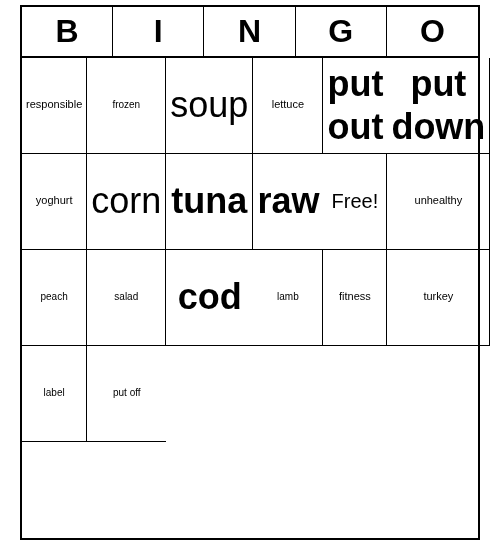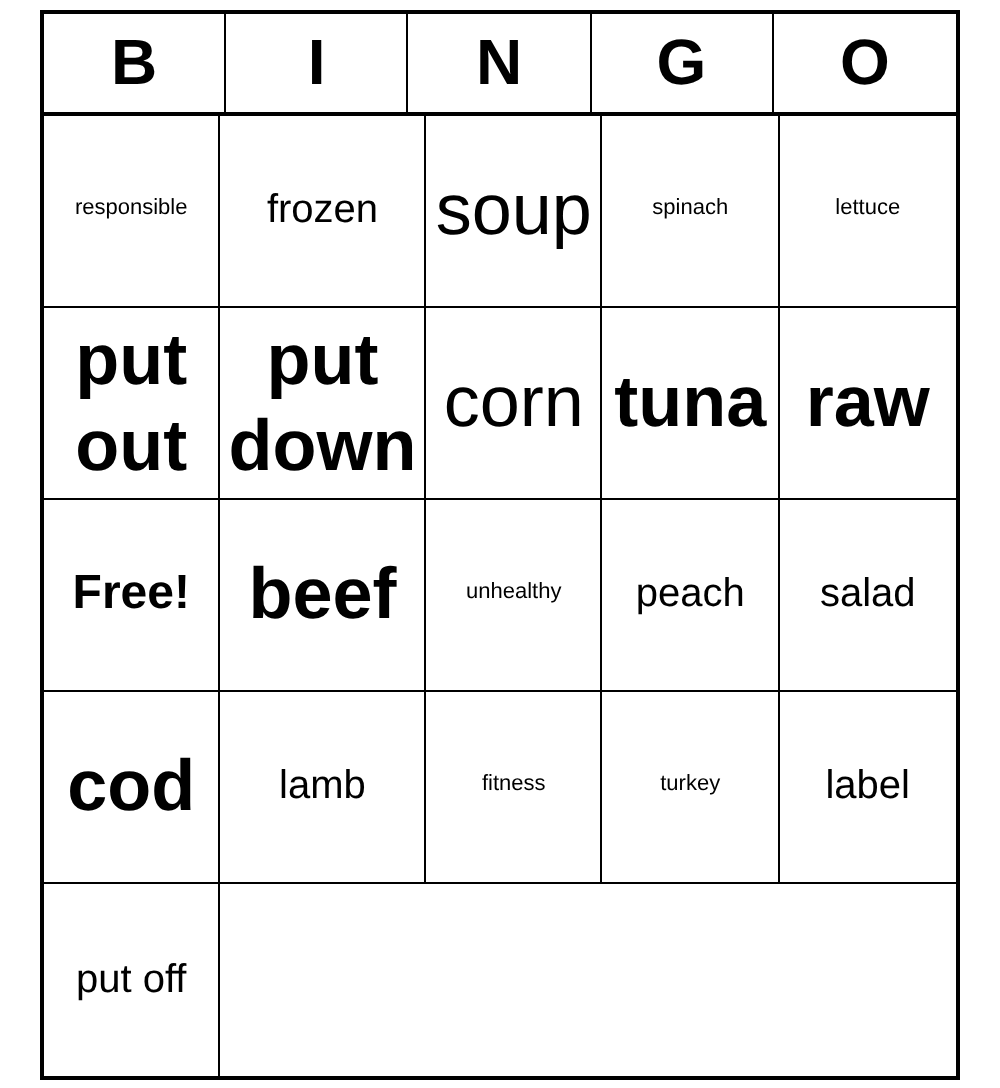--- a/index.html
+++ b/index.html
@@ -36,21 +36,21 @@
       padding: 6px 0;
       border-right: 1px solid #000;
     }
 
     .bingo-header-cell:last-child {
       border-right: none;
     }
 
     .bingo-grid {
       display: grid;
-      grid-template-columns: repeat(5, 1fr);
+      grid-template-columns: repeat(6, 1fr);
       grid-template-rows: repeat(5, 96px);
     }
 
     .bingo-cell {
       border-right: 1px solid #000;
       border-bottom: 1px solid #000;
       display: flex;
       align-items: center;
       justify-content: center;
       text-align: center;
@@ -64,62 +64,61 @@
 
     .bingo-grid .bingo-cell:nth-child(n+21) {
       border-bottom: none;
     }
 
     .bingo-cell.small {
       font-size: 11px;
     }
 
     .bingo-cell.medium {
-      font-size: 20px;
+      font-size: 10px;
     }
 
     .bingo-cell.large {
       font-size: 36px;
       font-weight: bold;
     }
 
     .bingo-cell.xlarge {
       font-size: 36px;
       font-weight: normal;
     }
 
     .bingo-cell.free {
-      font-size: 24px;
-      font-weight: bold;
+      font-size: 20px;
+      font-weight: normal;
     }
   </style>
 </head>
 <body>
 
 <div class="bingo-card">
   <div class="bingo-header">
   <div class="bingo-header-cell">B</div>
       <div class="bingo-header-cell">I</div>
       <div class="bingo-header-cell">N</div>
       <div class="bingo-header-cell">G</div>
       <div class="bingo-header-cell">O</div>
     </div>
   <div class="bingo-grid">
   <div class="bingo-cell small">responsible</div>
       <div class="bingo-cell medium">frozen</div>
       <div class="bingo-cell xlarge">soup</div>
-      <div class="bingo-cell small">spinach</div>
       <div class="bingo-cell small">lettuce</div>
       <div class="bingo-cell large">put out</div>
       <div class="bingo-cell large">put down</div>
+      <div class="bingo-cell small">yoghurt</div>
       <div class="bingo-cell xlarge">corn</div>
       <div class="bingo-cell large">tuna</div>
       <div class="bingo-cell large">raw</div>
       <div class="bingo-cell free">Free!</div>
-      <div class="bingo-cell large">beef</div>
       <div class="bingo-cell small">unhealthy</div>
       <div class="bingo-cell medium">peach</div>
       <div class="bingo-cell medium">salad</div>
       <div class="bingo-cell large">cod</div>
       <div class="bingo-cell medium">lamb</div>
       <div class="bingo-cell small">fitness</div>
       <div class="bingo-cell small">turkey</div>
       <div class="bingo-cell medium">label</div>
       <div class="bingo-cell medium">put off</div>
     </div>

